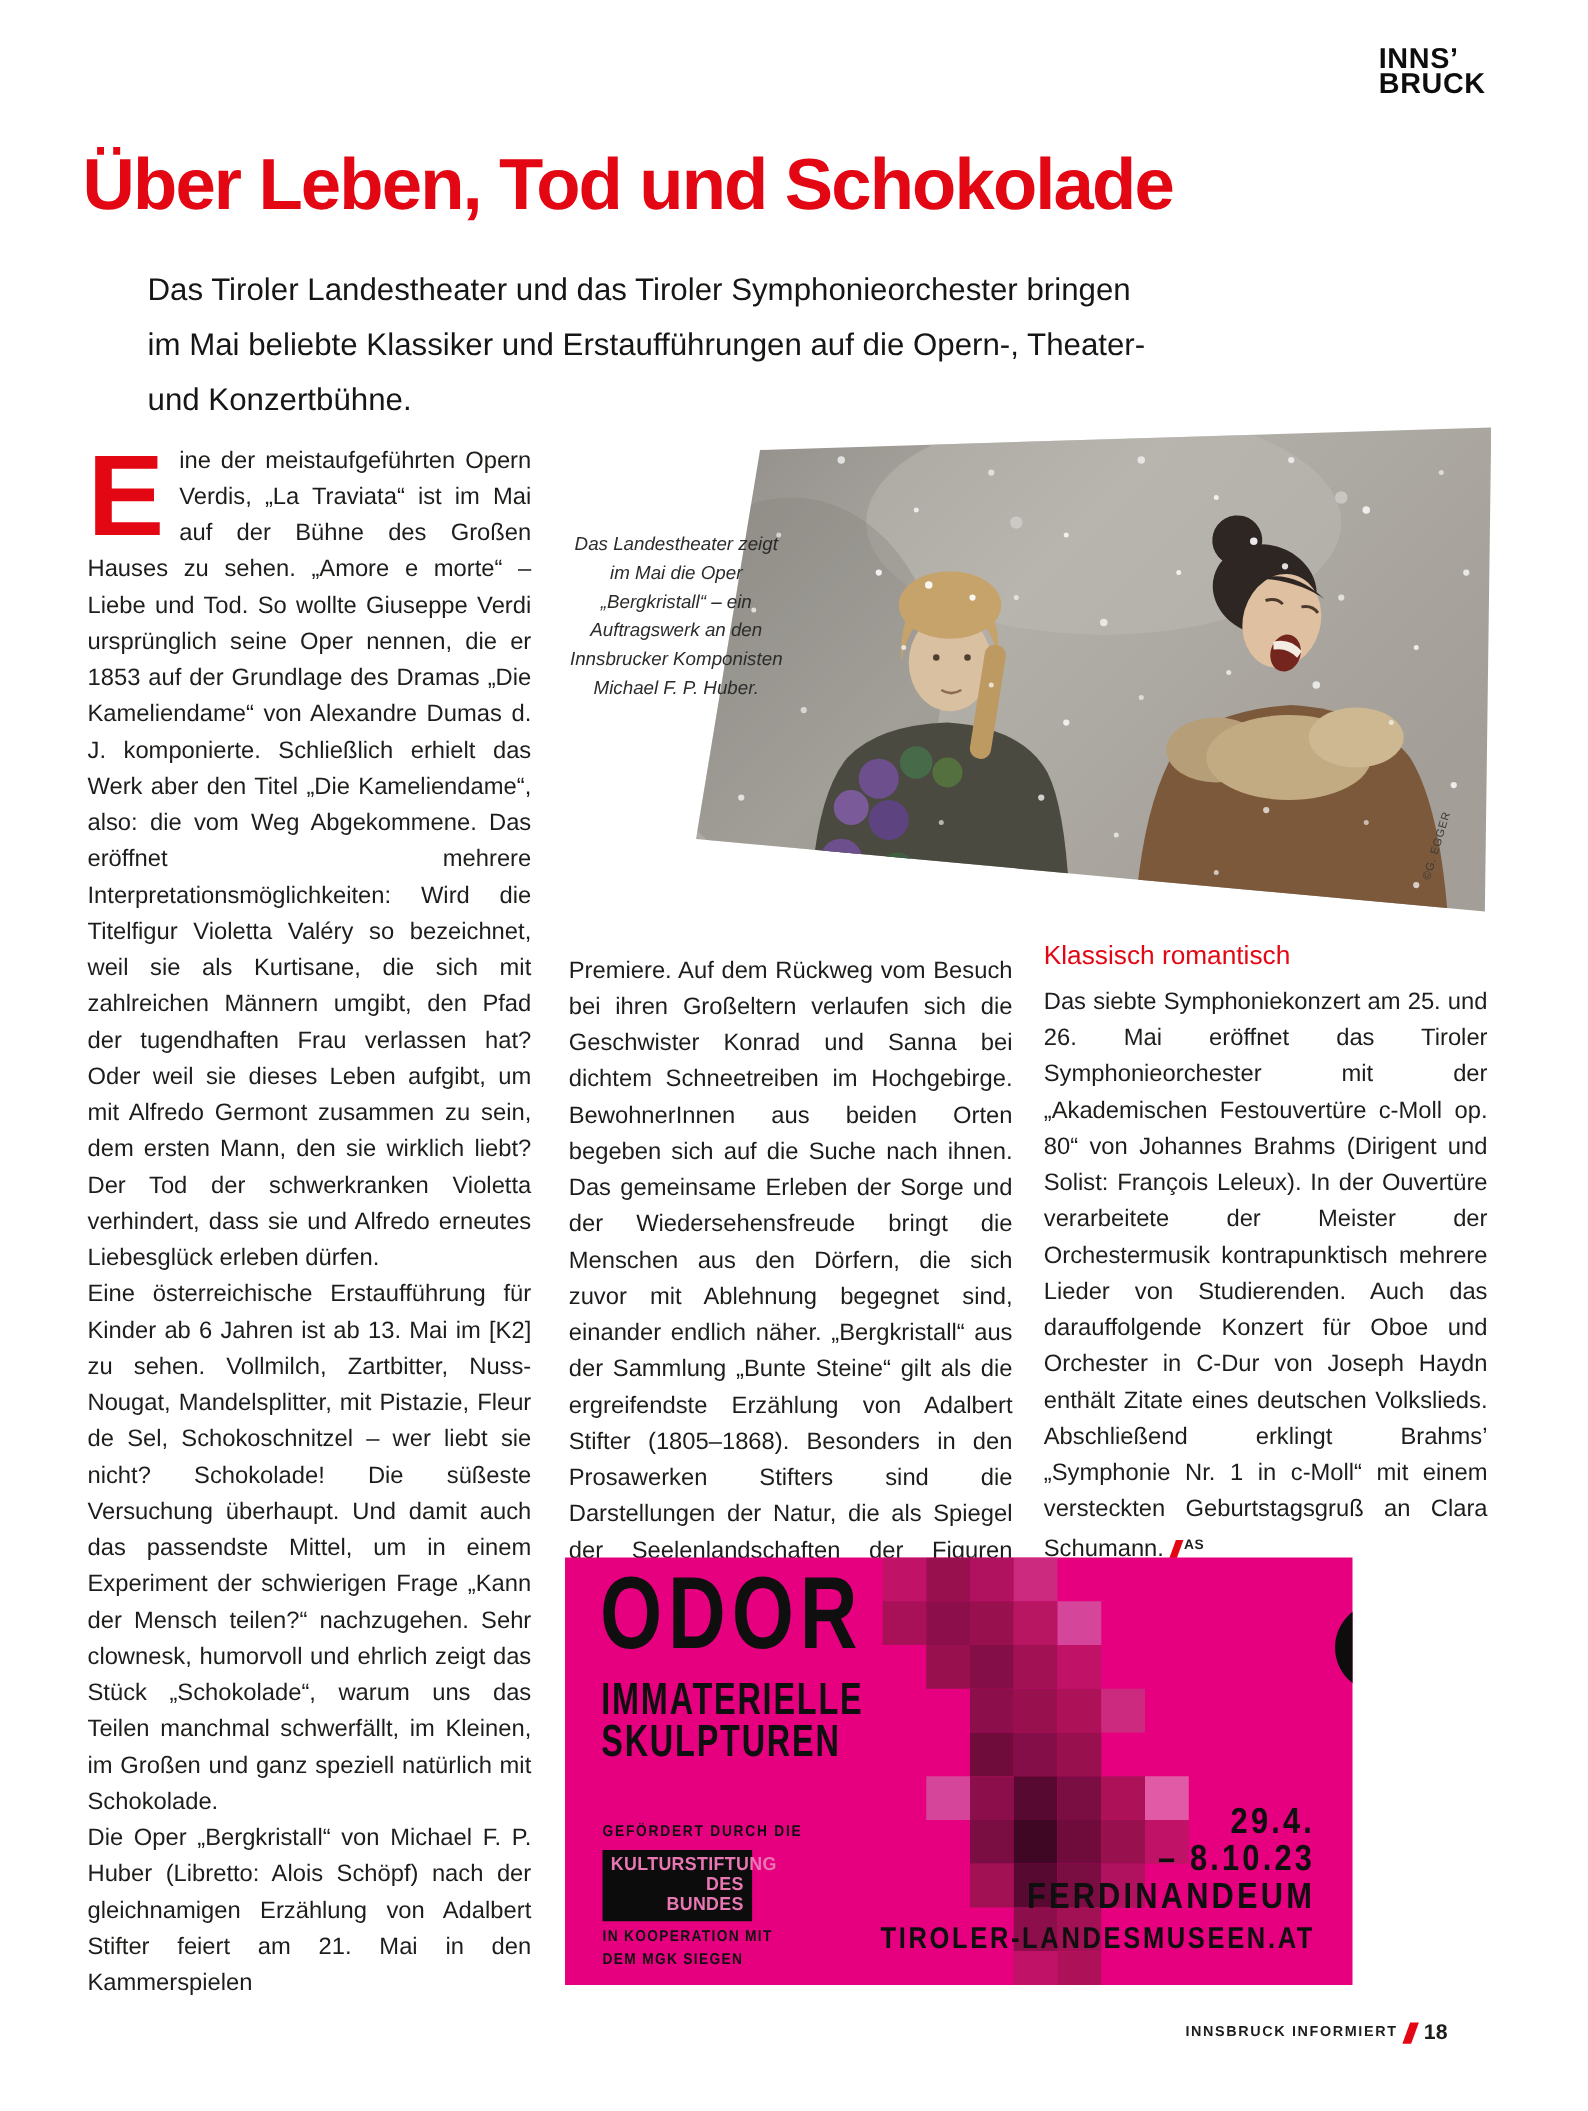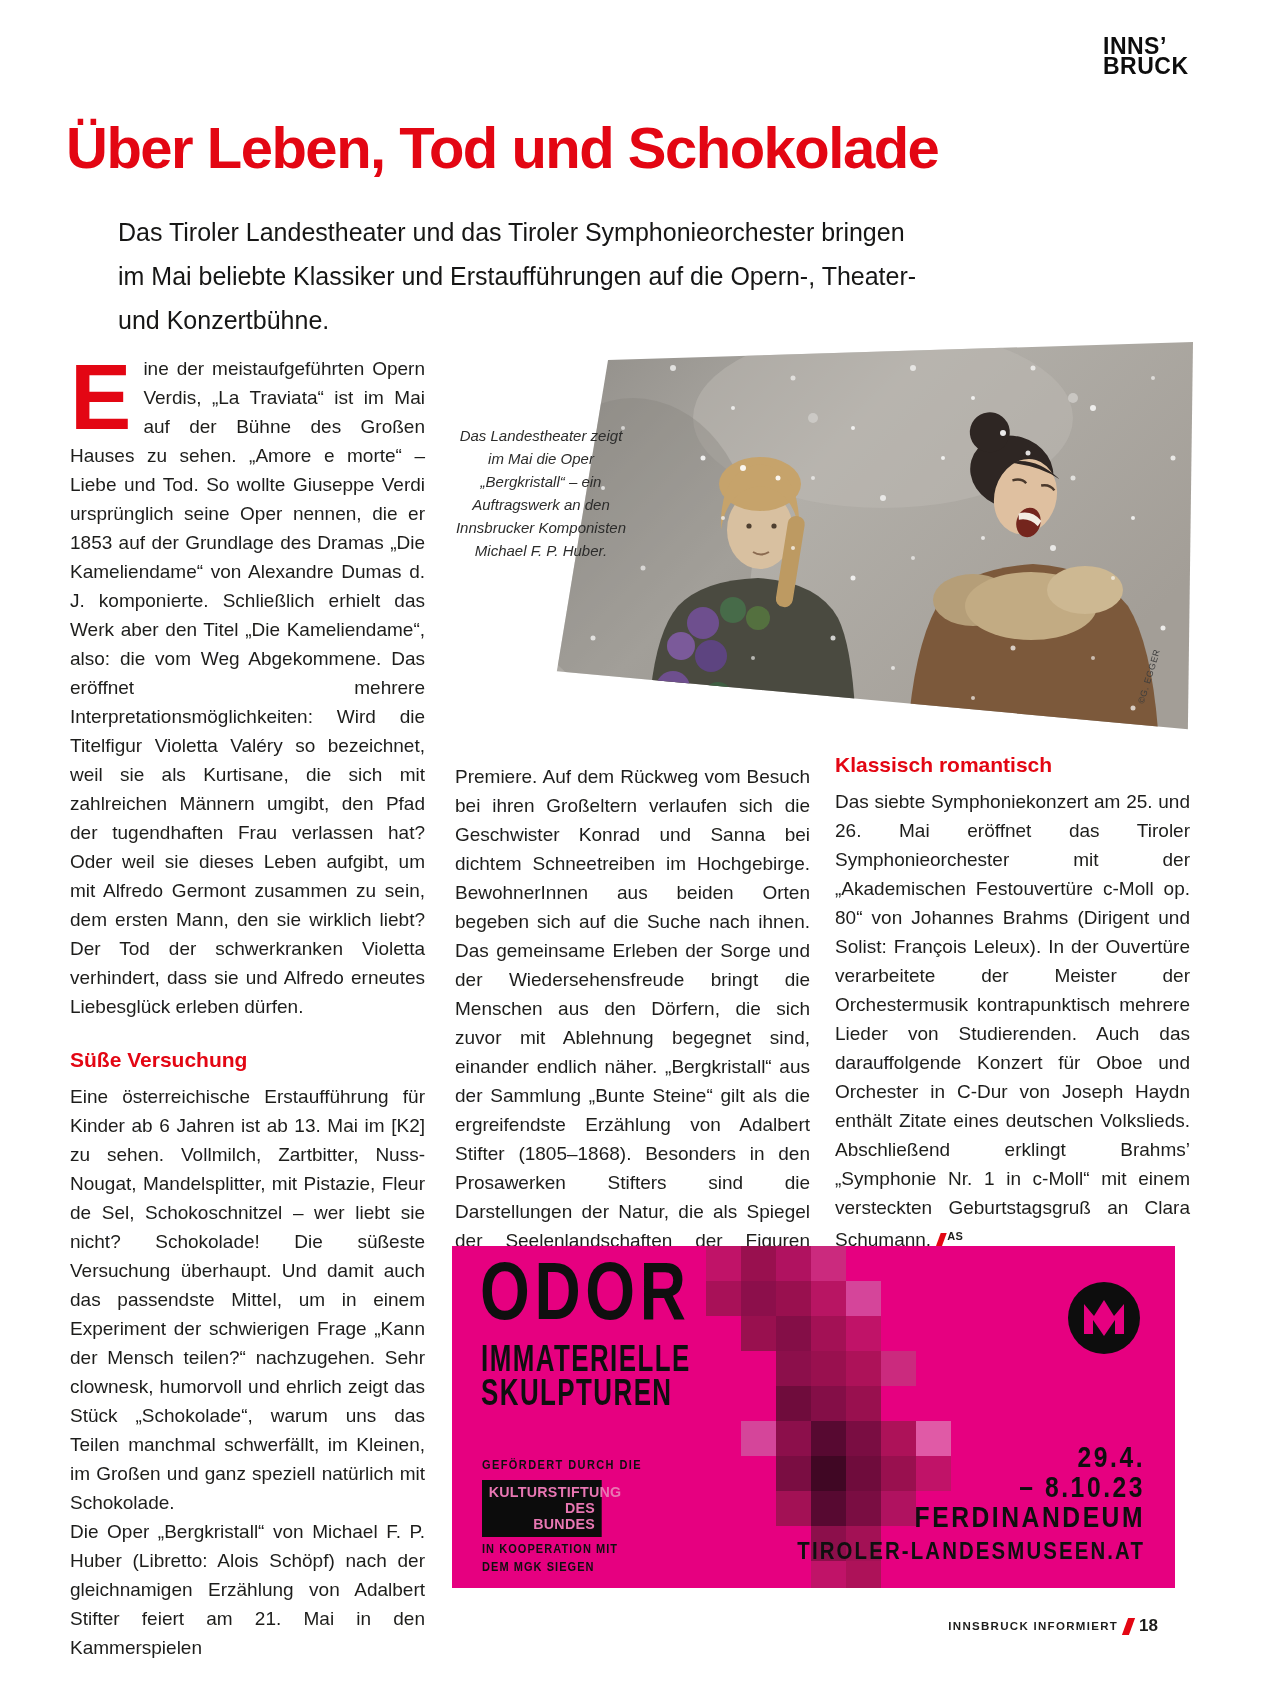--- a/index.html
+++ b/index.html
@@ -19,36 +19,36 @@
               letter-spacing:-1.5px; color:#e30613; }
   .standfirst { left:118px; top:210px; width:800px; font-size:25px; line-height:44px; color:#161615; }
 
   
   .bodycol { width:355px; font-size:19px; line-height:29px; text-align:justify; color:#1d1d1b; }
   .col1 { left:70px;  top:354px; }
   .col2 { left:455px; top:762px; }
   .col3 { left:835px; top:750px; }
   .dropcap { float:left; font-size:92px; line-height:74px; font-weight:700; color:#e30613;
              padding:6px 12px 0 0; }
-  .subhead { font-size:21px; font-weight:700; color:#e30613; text-align:left; margin:24px 0 8px; }
+  .subhead { font-size:21px; font-weight:400; color:#e30613; text-align:left; margin:24px 0 8px; }
   .subhead.first { margin-top:0; }
   sup.initials { font-size:11px; font-weight:700; color:#1d1d1b; vertical-align:6px; letter-spacing:.5px; }
   .slash { display:inline-block; width:6px; height:15px; background:#e30613;
            transform:skewX(-20deg); margin:0 3px 0 7px; vertical-align:-2px; }
 
   
   .photo { left:553px; top:338px; width:640px; height:392px;
            clip-path:polygon(8.6% 5.6%, 100% 1%, 99.2% 99.8%, 0.6% 85%); }
   .caption { left:455px; top:424px; width:172px; font-size:15px; line-height:23px;
              font-style:italic; color:#2c2c2b;text-align:center; }
   .credit { left:1136px; top:702px; font-size:9px; letter-spacing:.6px; color:#3c3c3c;
             transform:rotate(-73deg); transform-origin:left top; white-space:nowrap; }
 
   
-  .ad { left:452px; top:1246px; width:723px; height:342px; background:#e60080; overflow:hidden; }
+  .ad { left:452px; top:1246px; width:630px; height:342px; background:#e60080; overflow:hidden; }
   .ad-el { position:absolute; color:#0f0f0f; }
   .ad-title { left:28px; top:2px; font-size:82px; font-weight:700; letter-spacing:6px;
               line-height:86px; transform:scaleX(.78); transform-origin:left top; }
   .ad-sub { left:29px; top:96px; font-size:36px; font-weight:700; letter-spacing:2px;
             line-height:34px; transform:scaleX(.72); transform-origin:left top; }
   .ad-funding { left:30px; top:212px; font-size:12.5px; font-weight:700; letter-spacing:1.6px;
                 transform:scaleX(.88); transform-origin:left top; }
   .funder-box { left:30px; top:234px; width:126px; background:#0c0c0c; color:#e977b3;
                 font-size:15px; font-weight:700; line-height:16px; text-align:right;
                 padding:4px 7px 5px; letter-spacing:.3px; transform:scaleX(.95); transform-origin:left top; }
@@ -169,21 +169,20 @@
       <circle cx="520" cy="60" r="5" opacity=".35"></circle>
         <circle cx="260" cy="80" r="5" opacity=".3"></circle>
     </g>
   </svg>
 </div>
 <div class="abs caption">Das Landestheater zeigt im Mai die Oper „Bergkristall“ – ein Auftragswerk an den Innsbrucker Komponisten Michael F. P. Huber.</div>
 <div class="abs credit">©G. EGGER</div>
 
 <div class="abs bodycol col1">
   <p><span class="dropcap">E</span><span>ine der meistaufgeführten Opern Verdis, „La Traviata“ ist im Mai auf der Bühne des Großen Hauses zu sehen. „Amore e morte“ – Liebe und Tod. So wollte Giuseppe Verdi ursprünglich seine Oper nennen, die er 1853 auf der Grundlage des Dramas „Die Kameliendame“ von Alexandre Dumas d. J. komponierte. Schließlich erhielt das Werk aber den Titel „Die Kameliendame“, also: die vom Weg Abgekommene. Das eröffnet mehrere Interpretationsmöglichkeiten: Wird die Titelfigur Violetta Valéry so bezeichnet, weil sie als Kurtisane, die sich mit zahlreichen Männern umgibt, den Pfad der tugendhaften Frau verlassen hat? Oder weil sie dieses Leben aufgibt, um mit Alfredo Germont zusammen zu sein, dem ersten Mann, den sie wirklich liebt? Der Tod der schwerkranken Violetta verhindert, dass sie und Alfredo erneutes Liebesglück erleben dürfen.</span></p>
-  <h3 class="subhead">Süße Versuchung</h3>
   <p>Eine österreichische Erstaufführung für Kinder ab 6 Jahren ist ab 13. Mai im [K2] zu sehen. Vollmilch, Zartbitter, Nuss-Nougat, Mandelsplitter, mit Pistazie, Fleur de Sel, Schokoschnitzel – wer liebt sie nicht? Schokolade! Die süßeste Versuchung überhaupt. Und damit auch das passendste Mittel, um in einem Experiment der schwierigen Frage „Kann der Mensch teilen?“ nachzugehen. Sehr clownesk, humorvoll und ehrlich zeigt das Stück „Schokolade“, warum uns das Teilen manchmal schwerfällt, im Kleinen, im Großen und ganz speziell natürlich mit Schokolade.</p>
   <p>Die Oper „Bergkristall“ von Michael F. P. Huber (Libretto: Alois Schöpf) nach der gleichnamigen Erzählung von Adalbert Stifter feiert am 21. Mai in den Kammerspielen</p>
 </div>
 
 <div class="abs bodycol col2">
   <p>Premiere. Auf dem Rückweg vom Besuch bei ihren Großeltern verlaufen sich die Geschwister Konrad und Sanna bei dichtem Schneetreiben im Hochgebirge. BewohnerInnen aus beiden Orten begeben sich auf die Suche nach ihnen. Das gemeinsame Erleben der Sorge und der Wiedersehensfreude bringt die Menschen aus den Dörfern, die sich zuvor mit Ablehnung begegnet sind, einander endlich näher. „Bergkristall“ aus der Sammlung „Bunte Steine“ gilt als die ergreifendste Erzählung von Adalbert Stifter (1805–1868). Besonders in den Prosawerken Stifters sind die Darstellungen der Natur, die als Spiegel der Seelenlandschaften der Figuren fungieren.</p>
 </div>
 
 <div class="abs bodycol col3">
   <h3 class="subhead first">Klassisch romantisch</h3>

